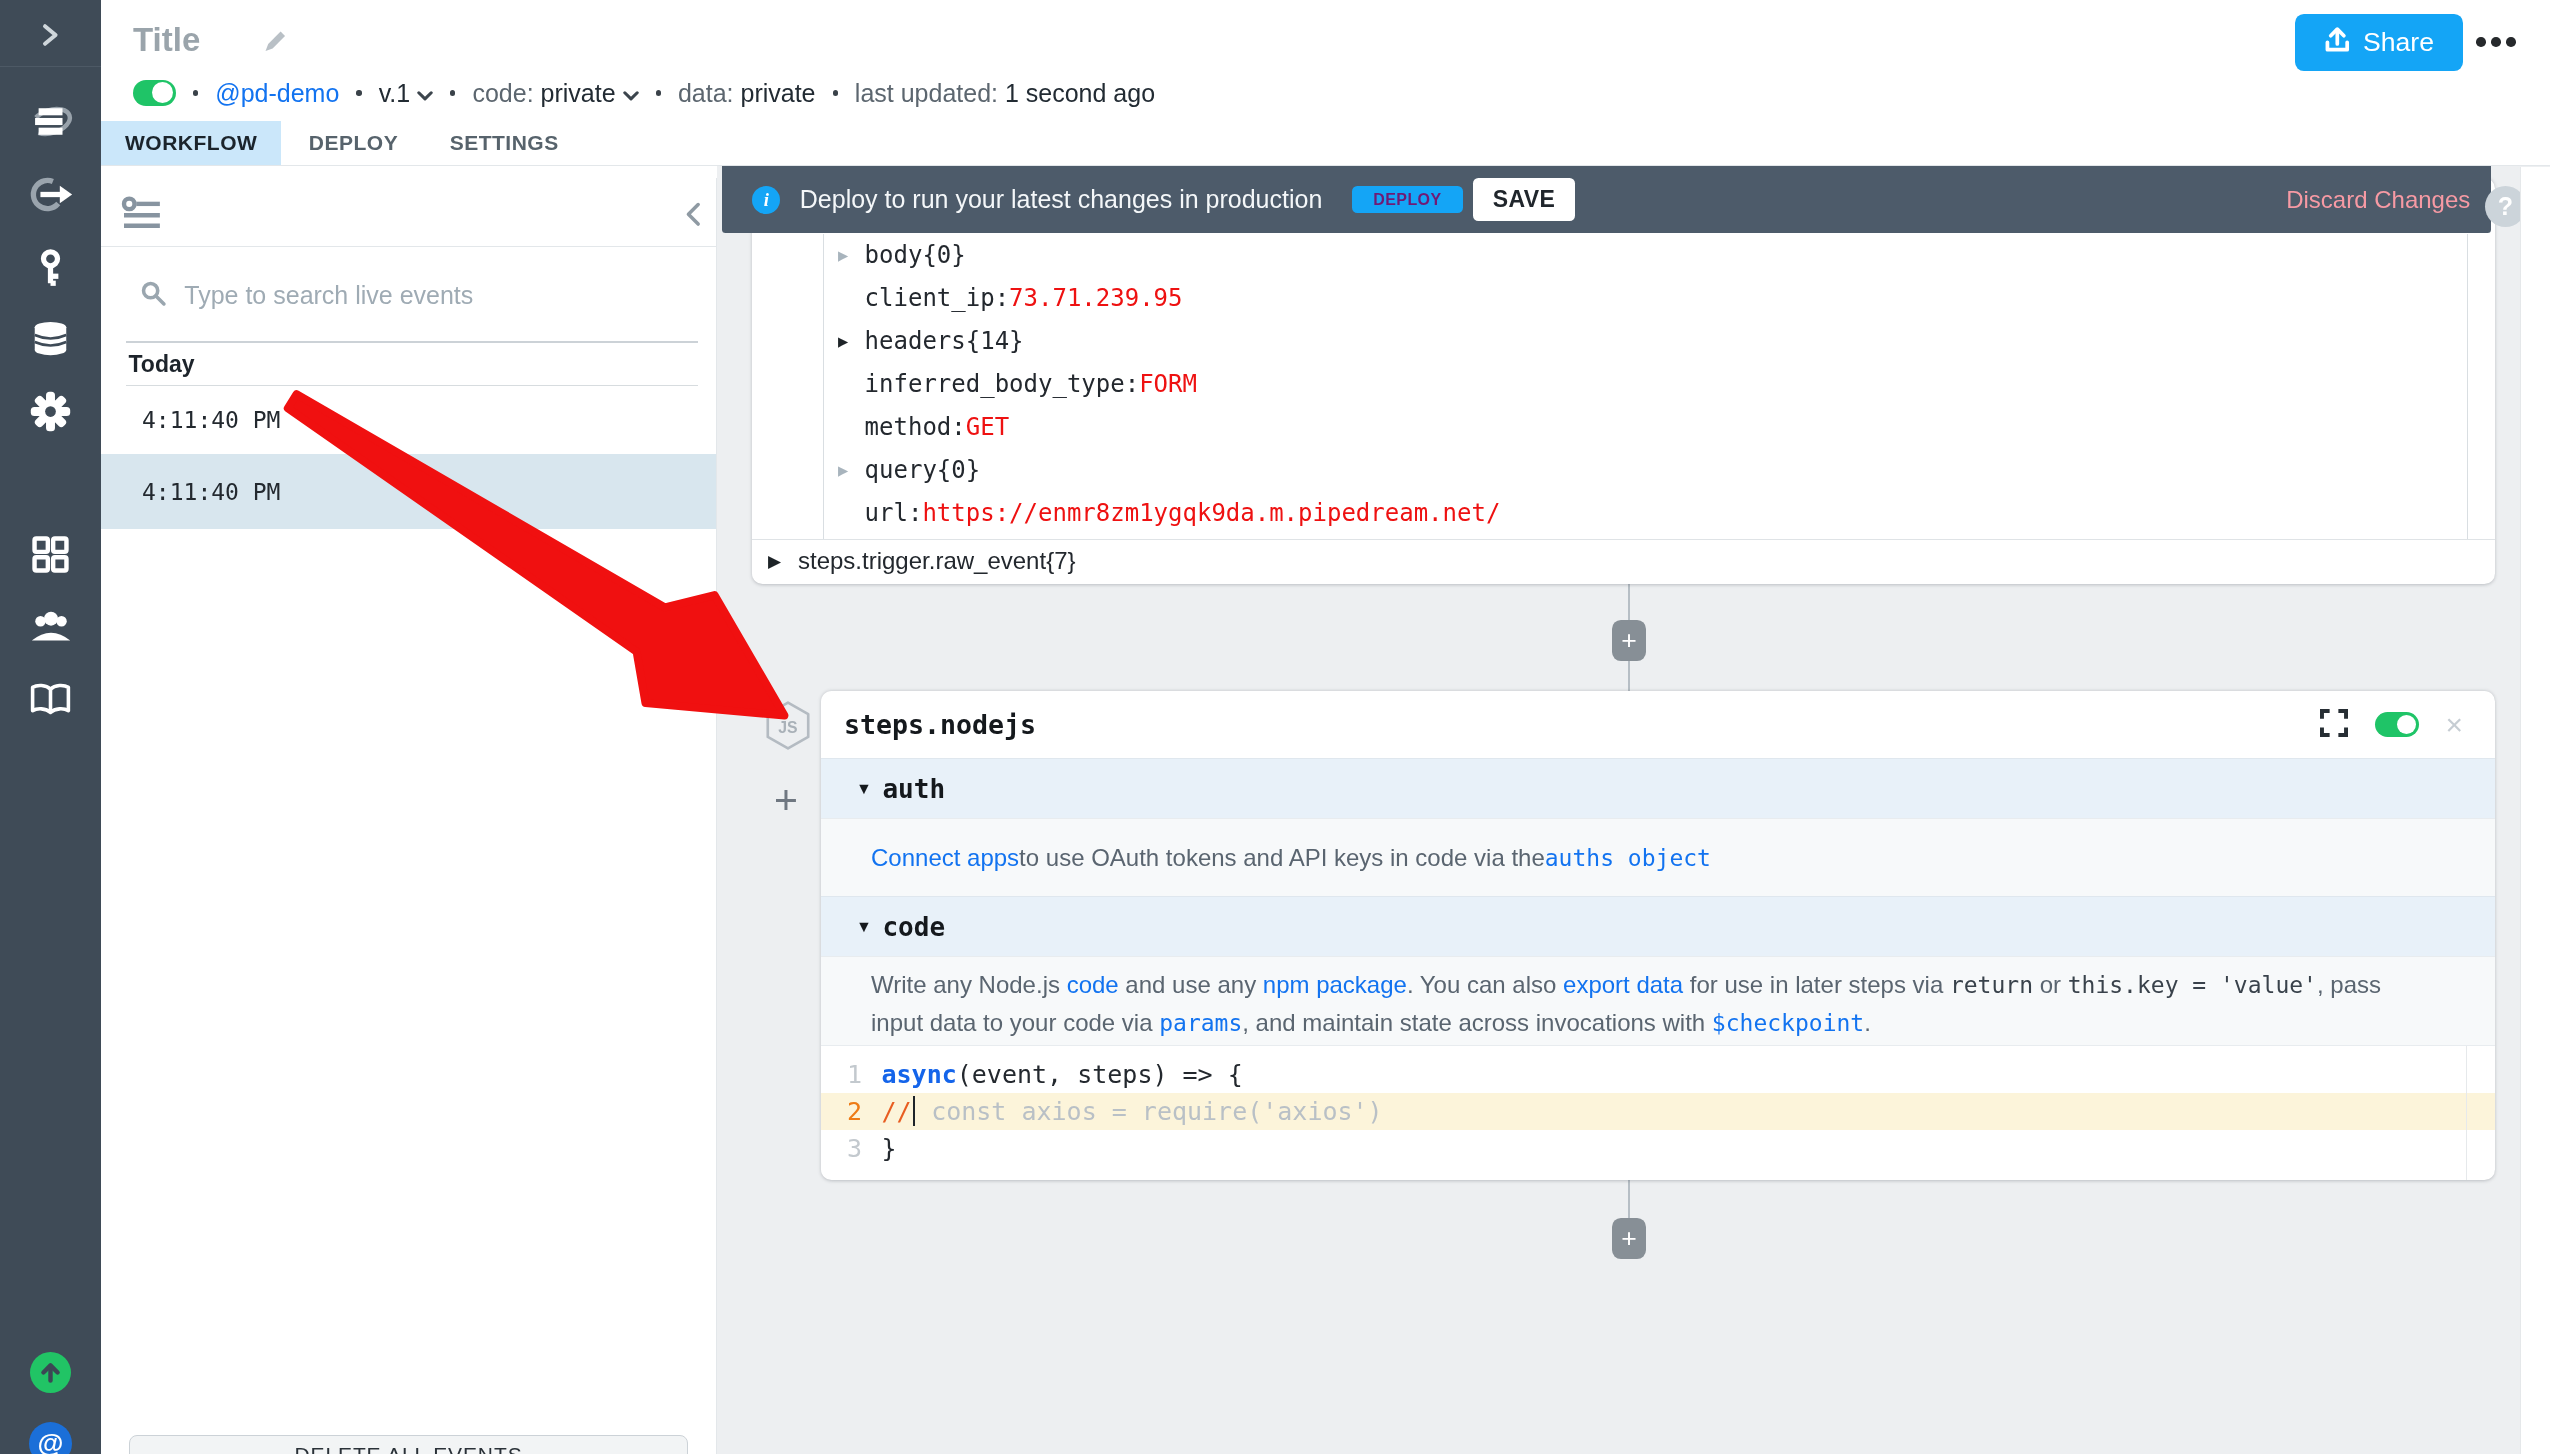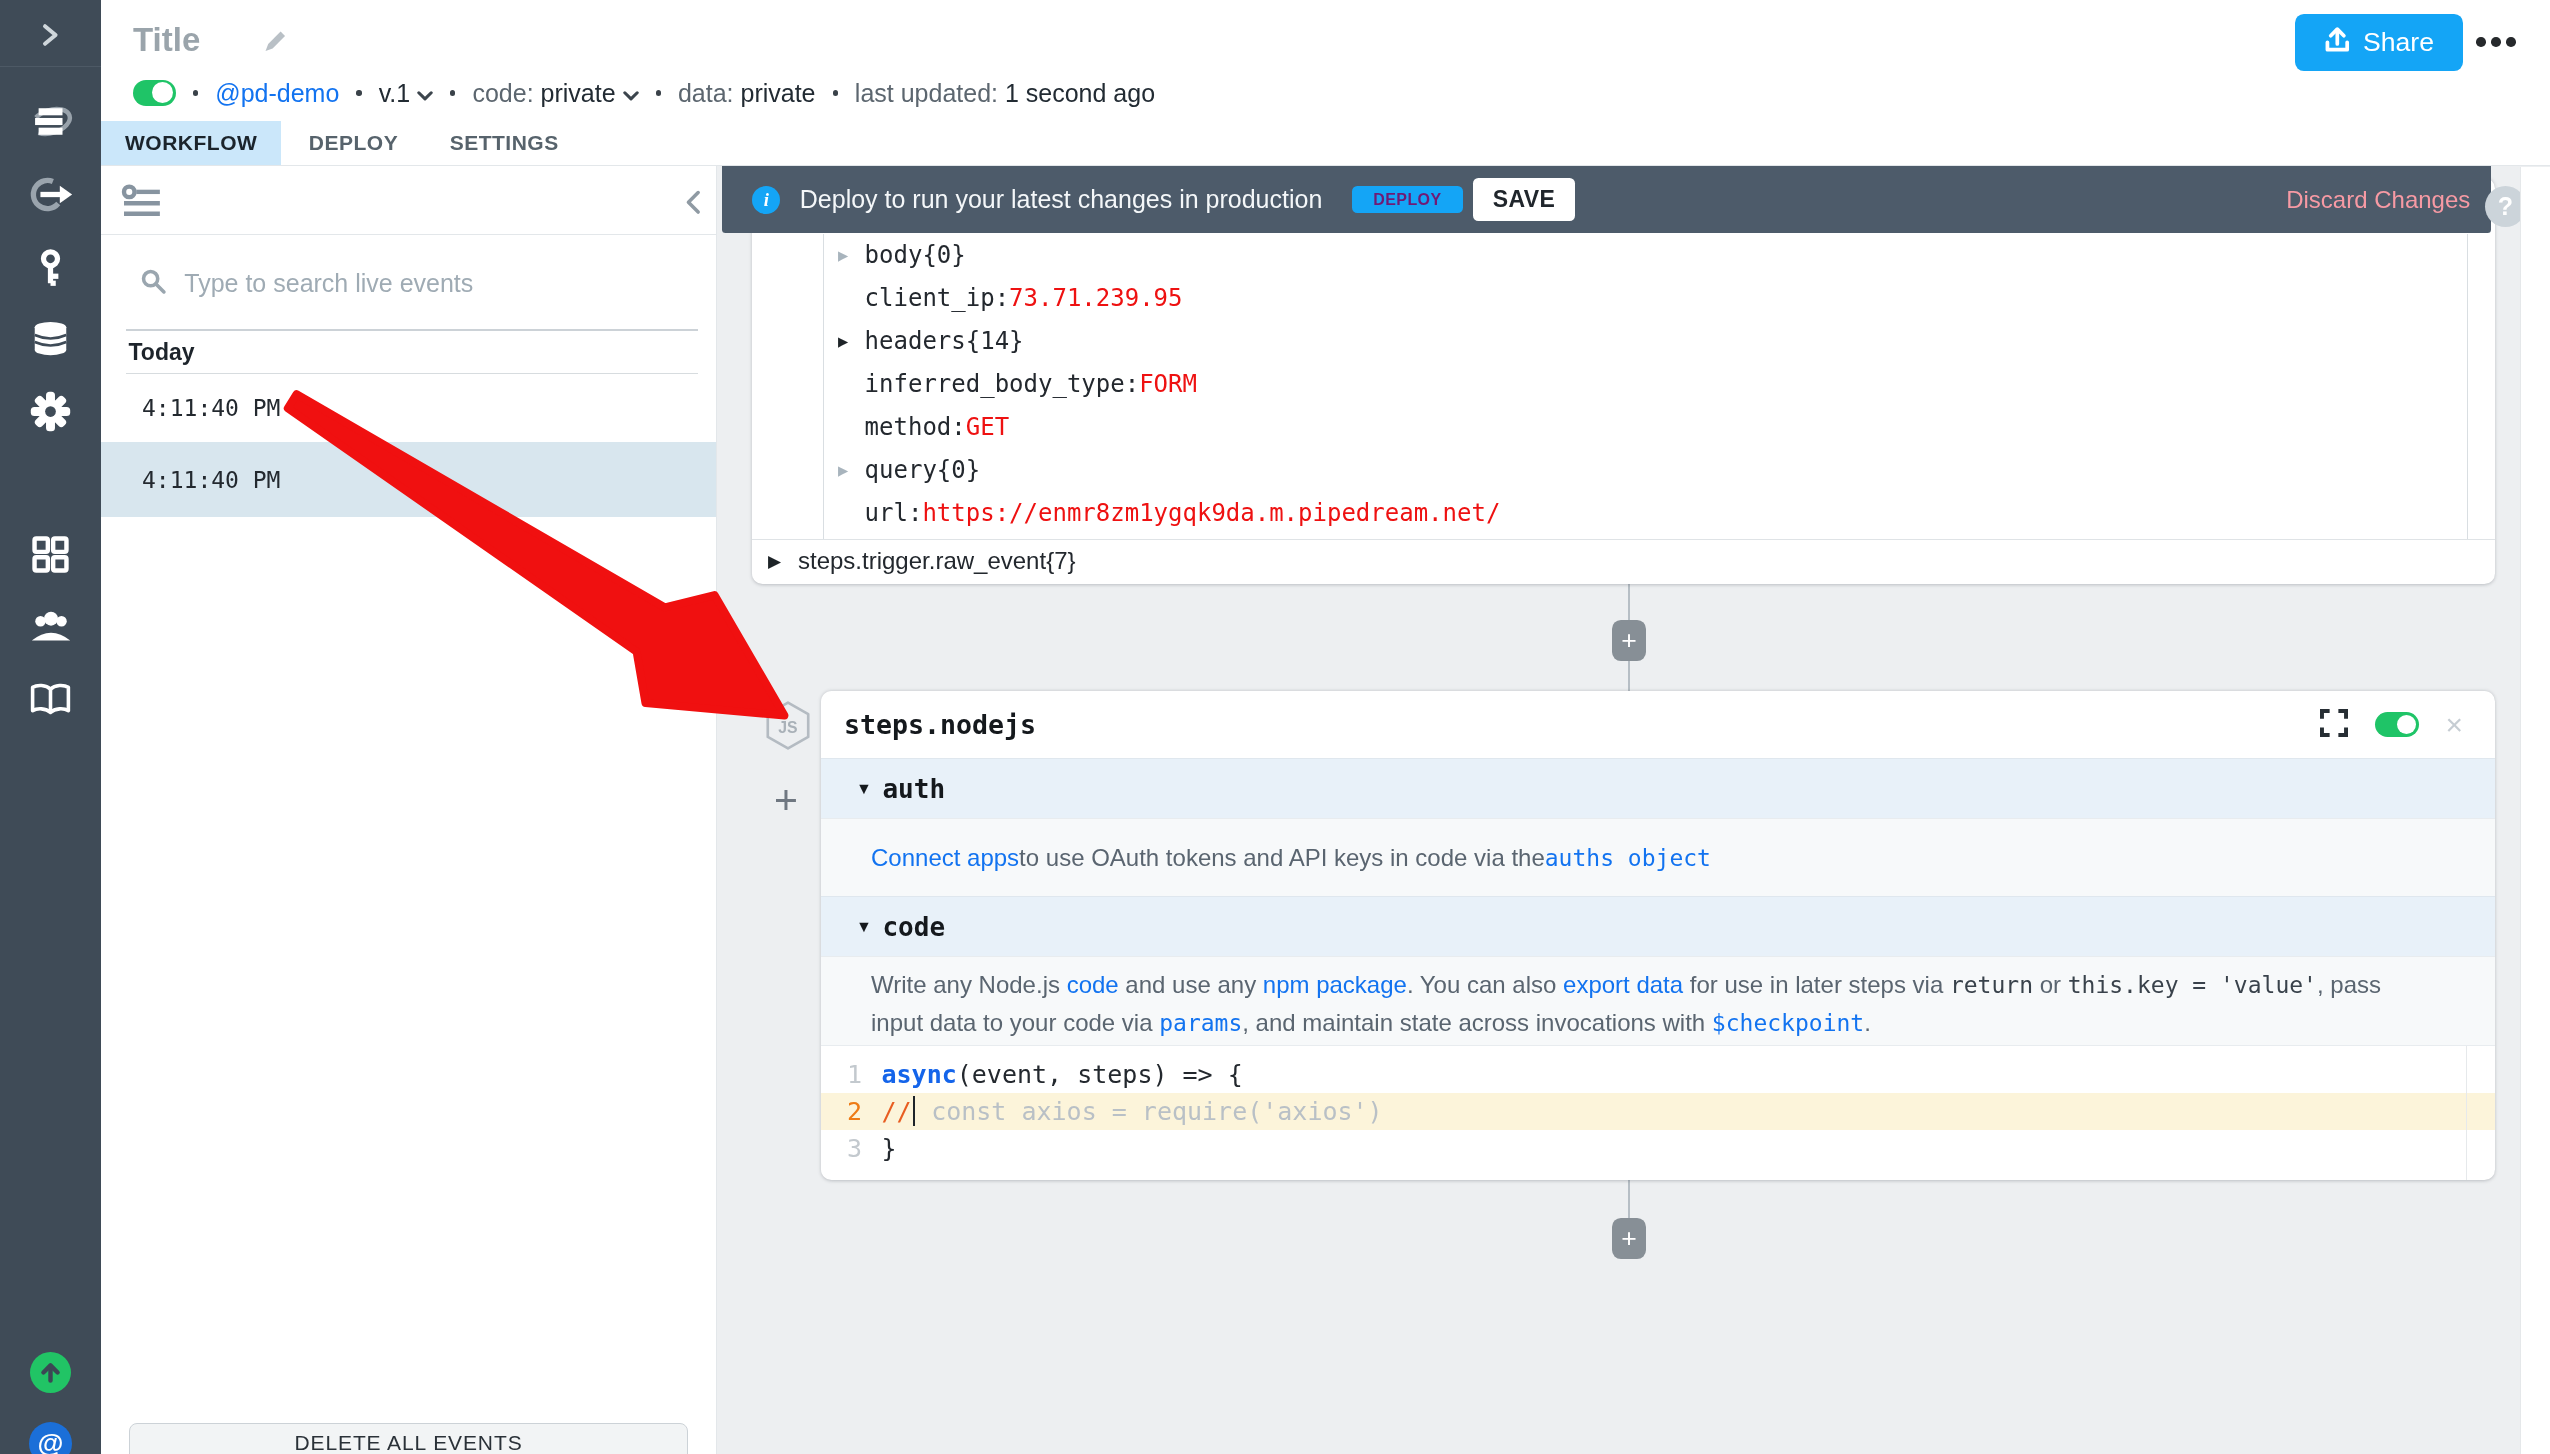--- a/index.html
+++ b/index.html
@@ -32,21 +32,21 @@
   .toggle i { position:absolute; right:2.7px; top:2.7px; width:21px; height:21px; border-radius:50%; background:#fff; }
   .meta-link { color:#1273f0; cursor:pointer; }
   .meta-label { color:#5c666f; }
   .chev { display:inline-block; margin-left:7px; }
   #tabs-row { position:absolute; left:0; bottom:0; height:44px; display:flex; align-items:stretch; }
   .tab { display:flex; align-items:center; padding:0 24px; font-size:21px; letter-spacing:0.5px;
     font-weight:600; color:#57636c; cursor:pointer; margin-right:3.5px; }
   .tab.active { background:#cbe7fa; color:#1b242c; }
 
   
-  #left-panel { position:absolute; left:101px; top:166px; width:616px; bottom:0; background:#fff;
+  #left-panel { position:absolute; left:101px; top:178px; width:616px; bottom:0; background:#fff;
     border-right:0.9px solid #e3e7ea; z-index:5; }
   #panel-top { position:relative; height:69px; border-bottom:0.9px solid #e3e7ea; }
   #filter-icon { position:absolute; left:19.5px; top:17.7px; cursor:pointer; }
   #collapse-icon { position:absolute; right:14px; top:23px; cursor:pointer; }
   #search-row { position:relative; height:96px; display:flex; align-items:center; padding-left:39px; }
   #search-row::after { content:""; position:absolute; left:25px; right:17.7px; bottom:0; height:1.8px; background:#ccd2d7; }
   #search-input { border:none; outline:none; font-size:25px; color:#333; margin-left:17.7px; width:478px; }
   #search-input::placeholder { color:#9fabb4; }
   #group-row { position:relative; height:43px; display:flex; align-items:center; padding-left:27.5px;
     font-size:23px; font-weight:bold; color:#1d242b; }

